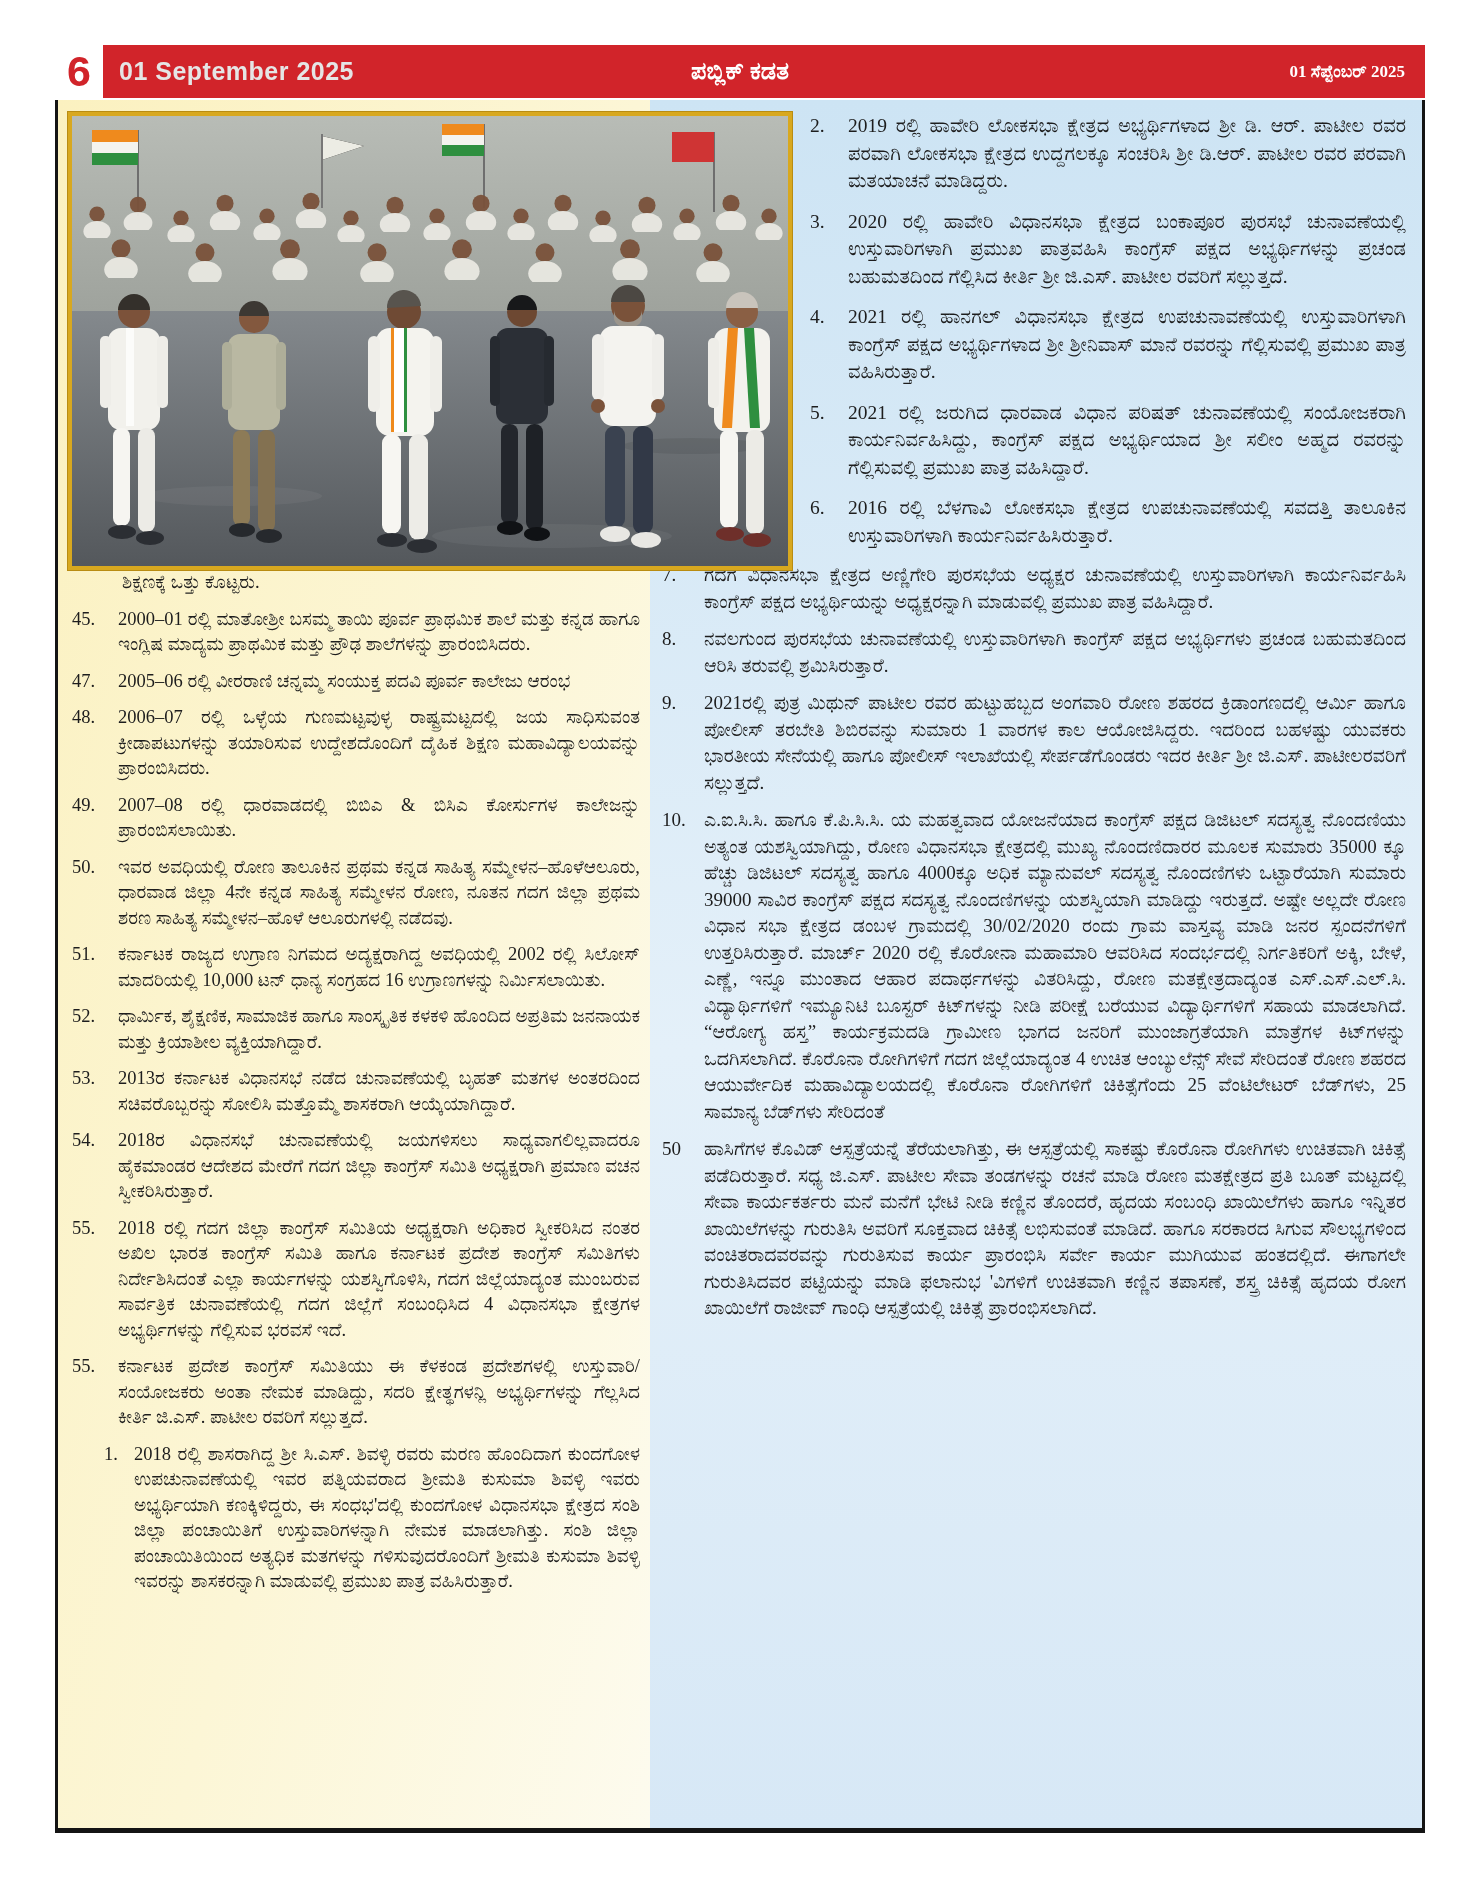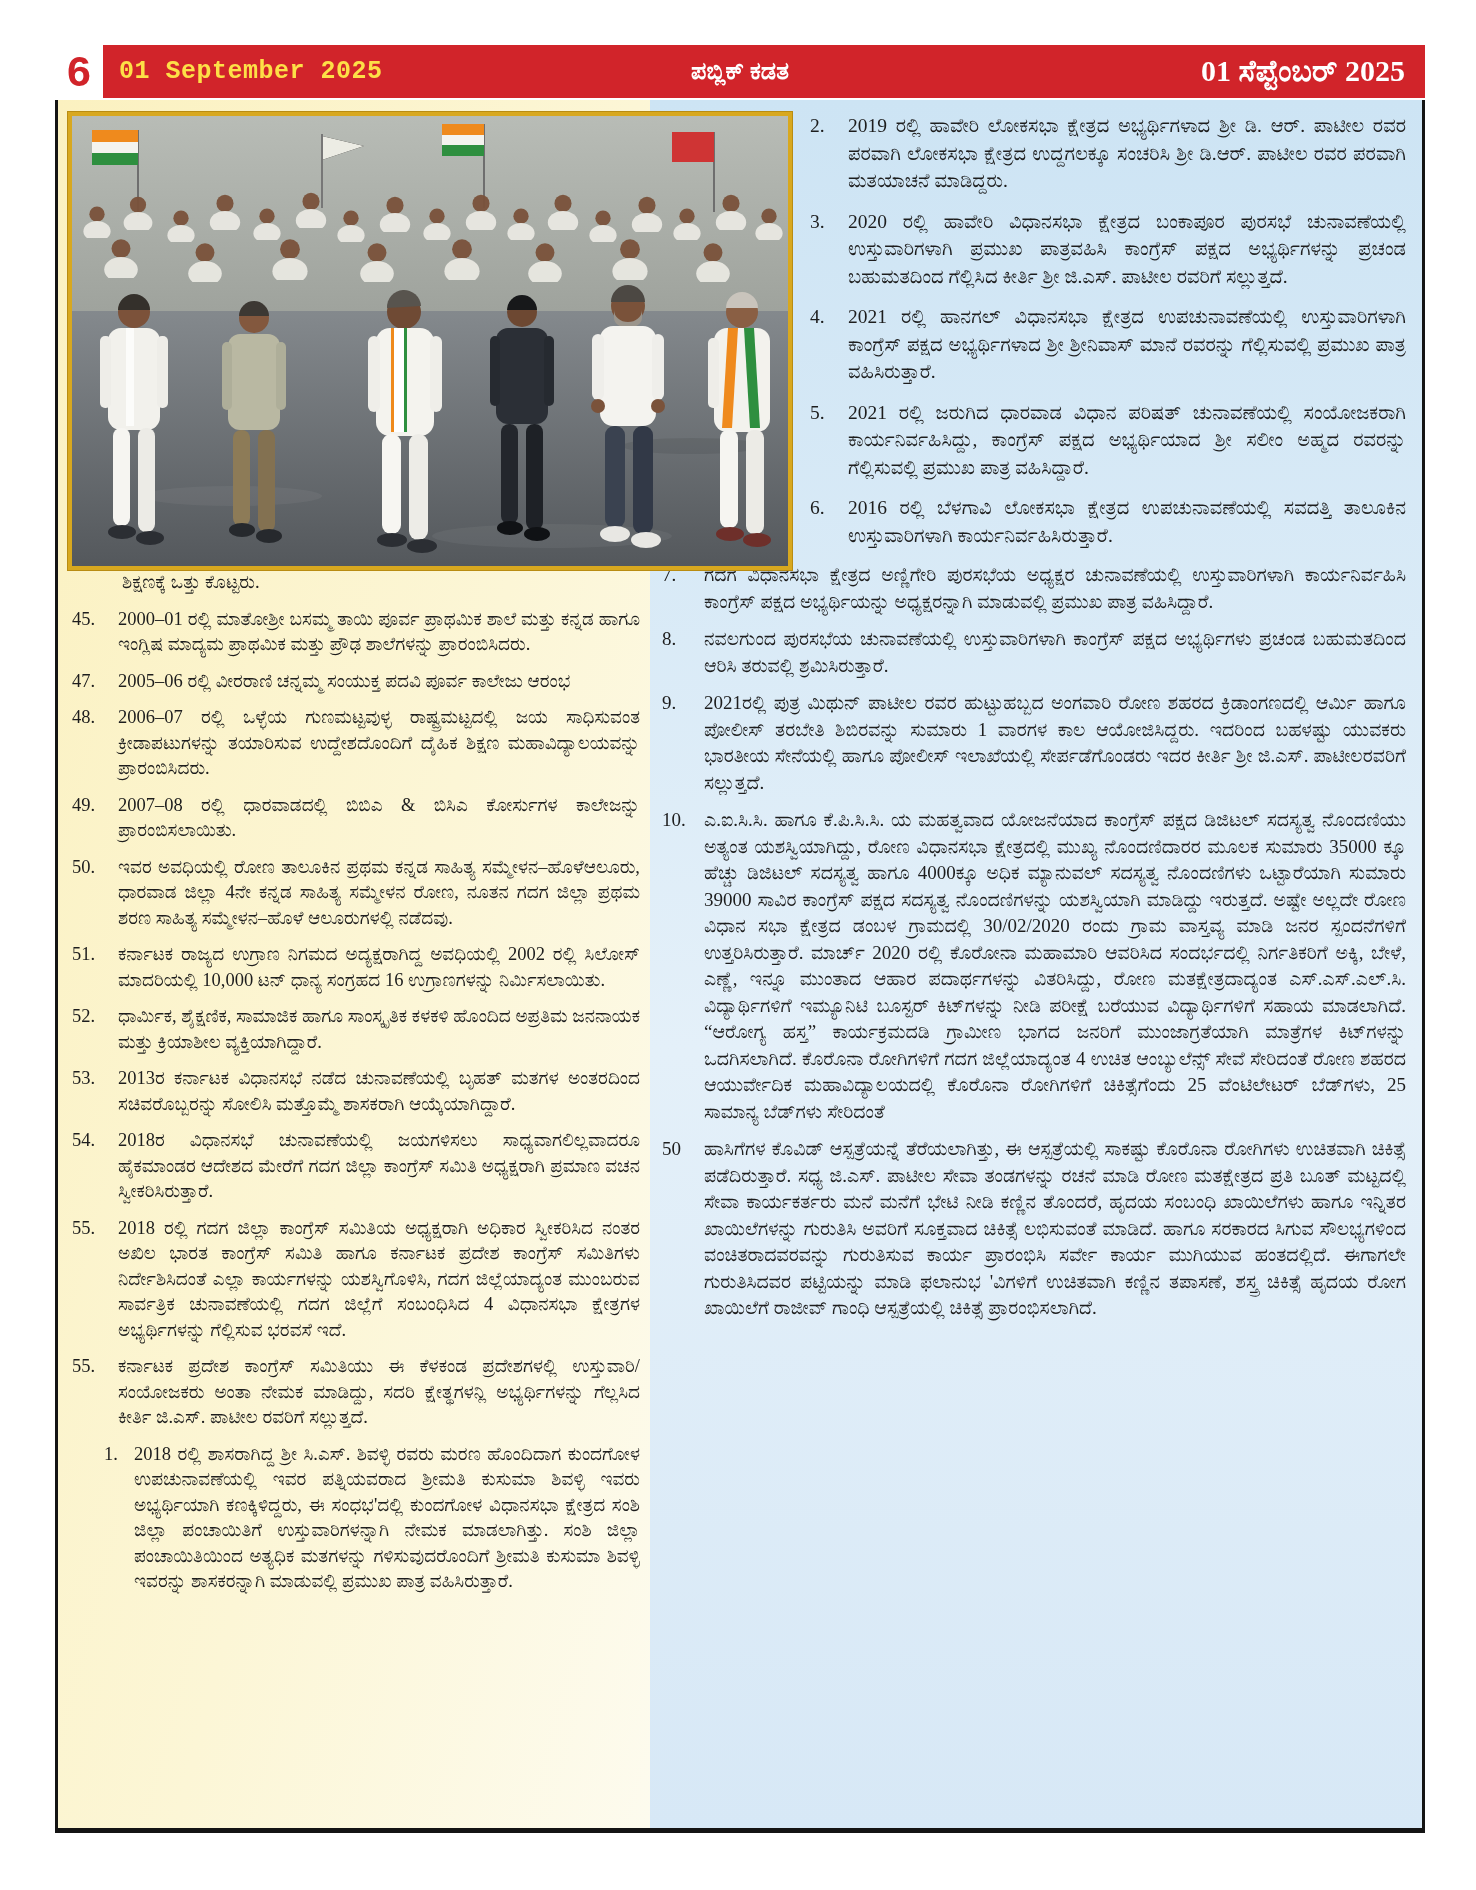--- a/index.html
+++ b/index.html
@@ -4,25 +4,25 @@
 <style>
   html,body{margin:0;padding:0;background:#ffffff;}
   .page{position:relative;width:1476px;height:1890px;background:#ffffff;overflow:hidden;
         font-family:"Liberation Serif", serif;color:#1d1d1d;}
 
   
   .topbar{position:absolute;left:55px;top:45px;width:1370px;height:53px;background:#d1242a;
           display:flex;align-items:center;}
   .pagenum-box{width:48px;height:53px;background:#ffffff;display:flex;align-items:center;justify-content:center;}
   .pagenum{color:#d1242a;font-size:43px;font-weight:bold;font-family:"Liberation Sans",sans-serif;line-height:1;}
-  .date-left{color:#fde047;font-size:25px;font-weight:bold;margin-left:16px;
-             font-family:Liberation Mono, monospace;letter-spacing:.5px;}
+  .date-left{color:#e5e5e5;font-size:25px;font-weight:bold;margin-left:16px;
+             font-family:Liberation Sans, sans-serif;letter-spacing:.5px;}
   .masthead{position:absolute;left:50%;transform:translateX(-50%);color:#ffffff;font-size:24px;
             font-weight:bold;font-family:"Liberation Serif",serif;}
-  .date-right{position:absolute;right:20px;color:#ffffff;font-size:30px;font-weight:bold;
+  .date-right{position:absolute;right:20px;color:#ffffff;font-size:17px;font-weight:bold;
               font-family:"Liberation Serif",serif;}
 
   
   .content-frame{position:absolute;left:55px;top:100px;width:1370px;height:1733px;box-sizing:border-box;
                  border-left:3px solid #141414;border-right:3px solid #141414;border-bottom:5px solid #141414;
                  display:flex;overflow:hidden;}
   .col-left{width:592px;box-sizing:border-box;padding:470px 10px 20px 14px;
             background:linear-gradient(105deg,#fbf1c0 0%,#fcf6d6 55%,#fdfbee 100%);
             font-size:18.5px;line-height:25.5px;}
   .col-right{flex:1;box-sizing:border-box;padding:12px 16px 20px 12px;

